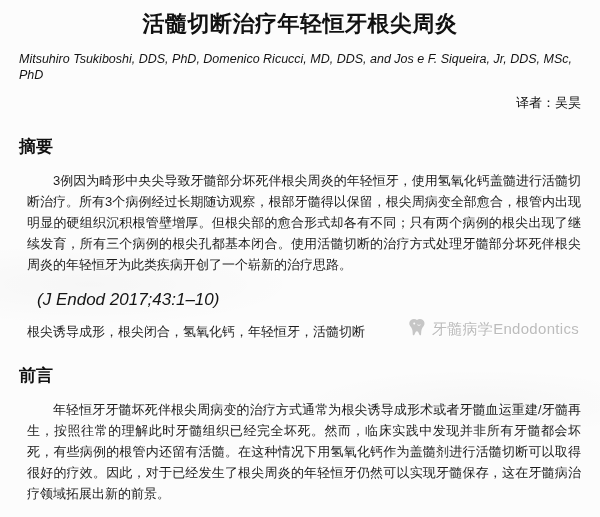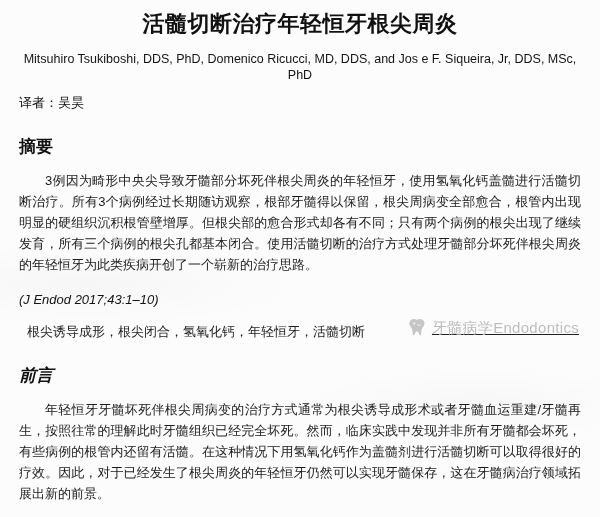--- a/index.html
+++ b/index.html
@@ -32,70 +32,70 @@
     line-height: 28px;
     font-weight: bold;
     text-align: center;
     letter-spacing: 0.5px;
     color: #111;
   }
   .authors-line {
     margin: 13px 0 8px 0;
     font-size: 12.5px;
     line-height: 16px;
-    text-align: center;
+    font-style: italic;
+    text-align: left;
     color: #141414;
   }
   .translator-line {
     margin: 11px 0 0 0;
     font-size: 13px;
     line-height: 17px;
-    text-align: left;
+    text-align: right;
     color: #141414;
   }
   .section-heading {
     margin: 0;
     font-size: 17px;
     line-height: 22px;
     font-weight: bold;
     color: #111;
   }
   .h-abstract      { margin-top: 25px; }
   .h-keywords      { margin-top: 19px; }
-  .h-introduction  { margin-top: 24px; font-style: italic; }
+  .h-introduction  { margin-top: 24px; }
   .body-para {
-    margin: 12px 0 0 0;
+    margin: 12px 0 0 8px;
     font-size: 13px;
     line-height: 21px;
     text-align: justify;
     text-indent: 2em;
     color: #1c1c1c;
   }
   .citation-line {
-    margin: 16px 0 0 0;
-    font-size: 13px;
+    margin: 16px 0 0 18px;
+    font-size: 17px;
     line-height: 17px;
     font-style: italic;
     color: #141414;
   }
   .keywords-line {
     margin: 15px 0 0 8px;
     font-size: 13px;
     line-height: 18px;
     color: #1c1c1c;
   }
   .watermark {
     position: absolute;
     top: 317px;
     right: 21px;
     display: flex;
-    align-items: center;
+    align-items: flex-end;
     gap: 3px;
     pointer-events: none;
-    text-decoration: underline;
   }
   .watermark-icon svg {
     display: block;
     width: 24px;
     height: 22px;
   }
   .watermark-label {
     font-size: 15px;
     color: #bcbcbc;
     letter-spacing: 0.3px;

